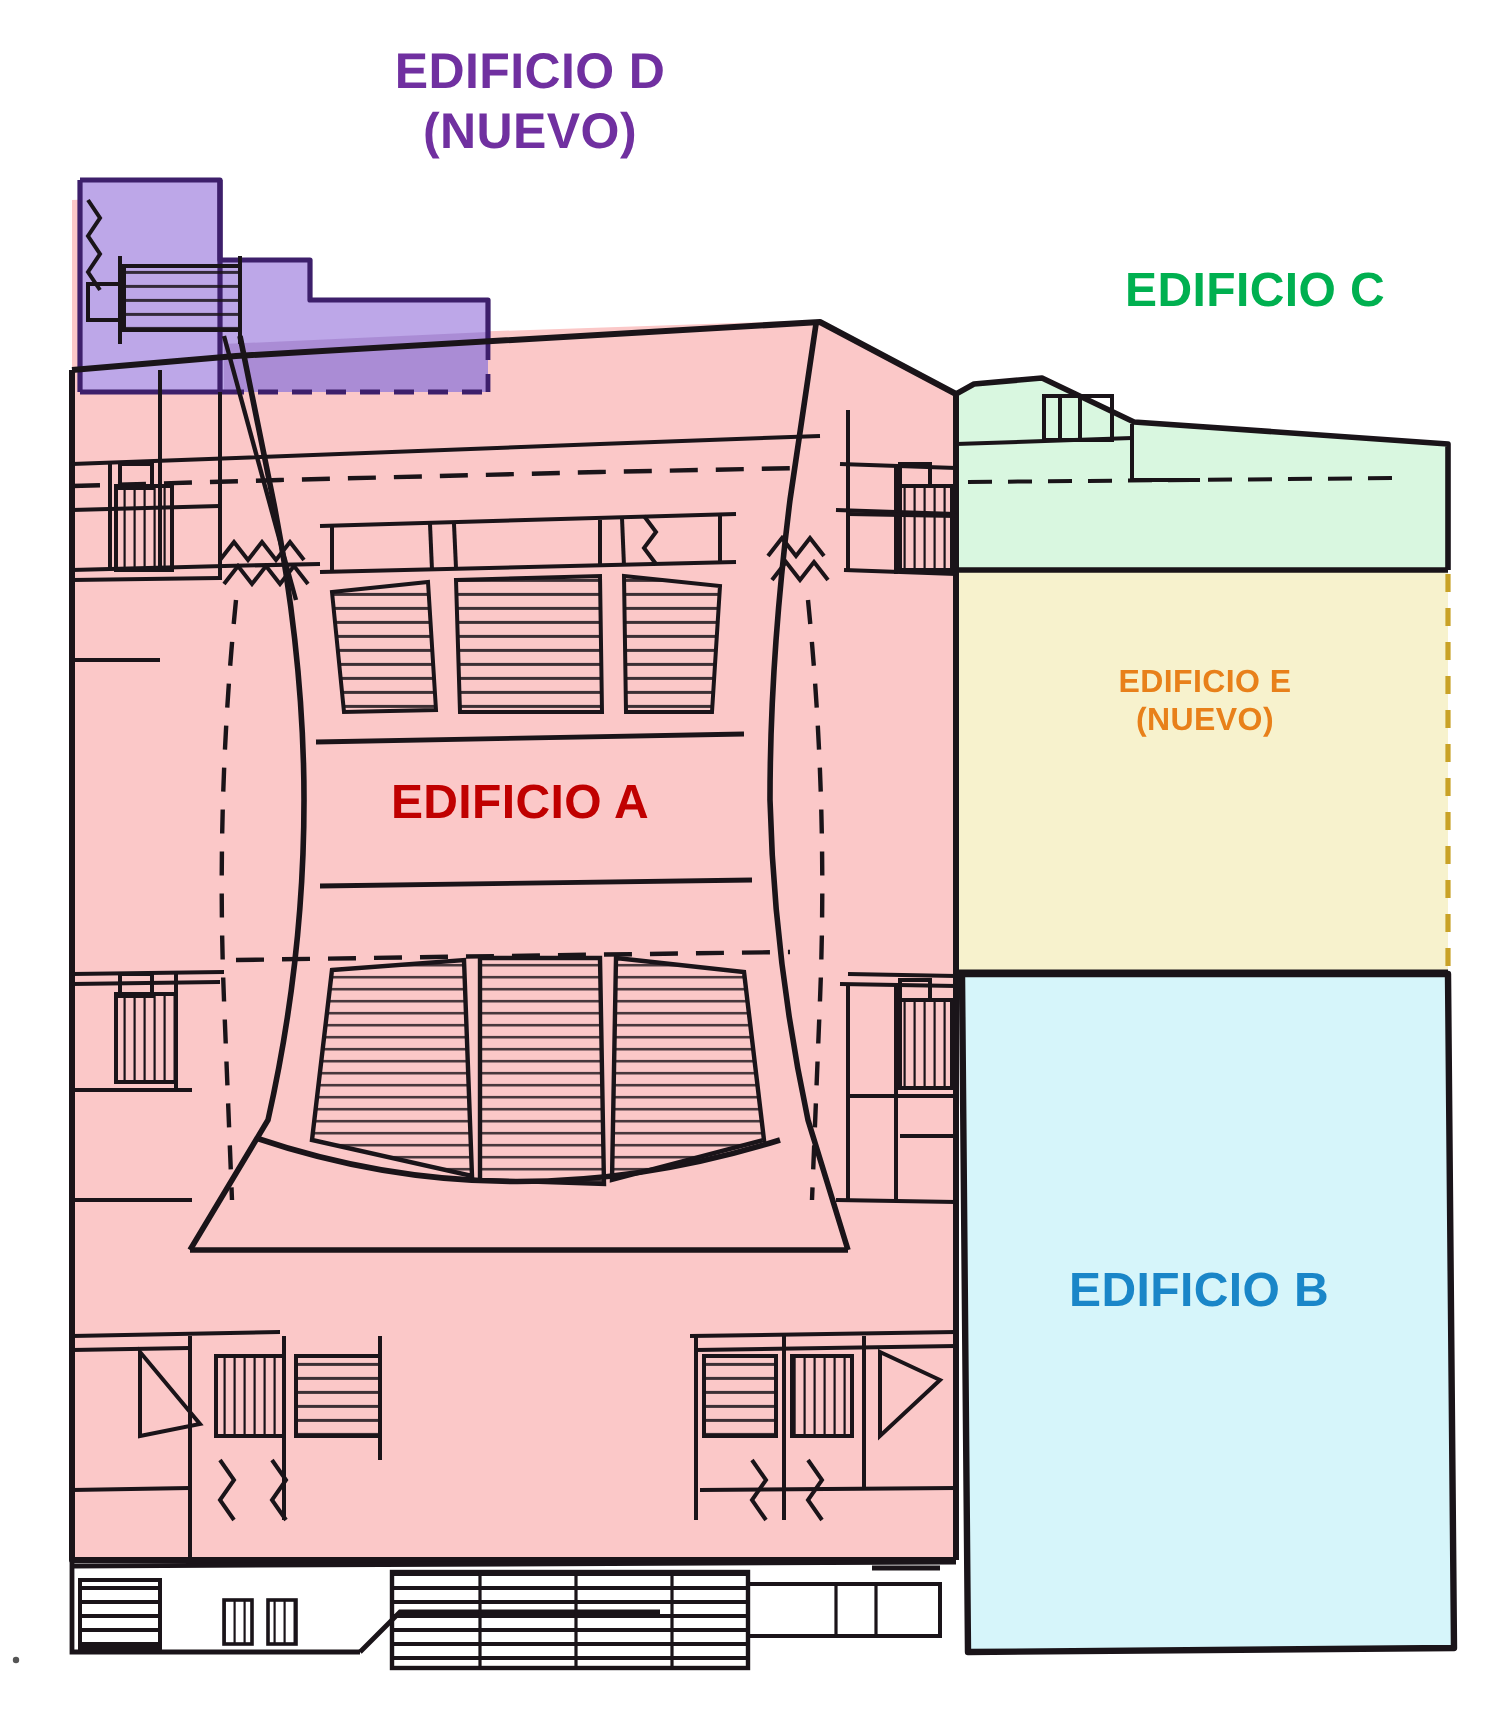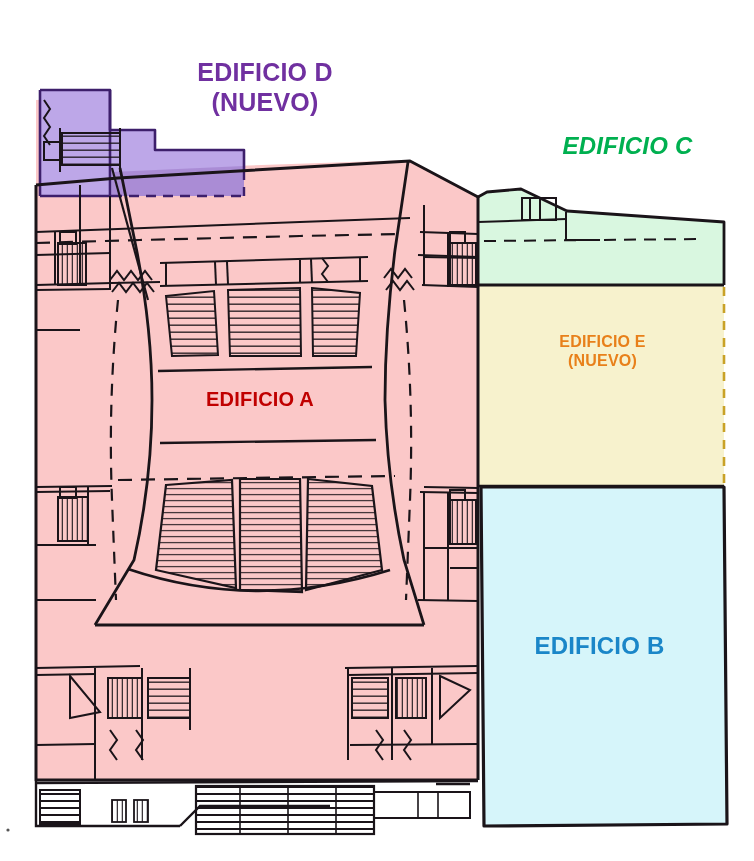--- a/index.html
+++ b/index.html
@@ -34,50 +34,48 @@
     letter-spacing: 0.2px;
     line-height: 1.18;
     text-align: center;
   }
   #label-d {
     left: 150px;
     top: 22px;
     width: 230px;
     font-size: 25px;
     color: #7030a0;
-    margin-top: 36px;
   }
   #label-c {
     left: 520px;
     top: 132px;
     width: 215px;
     font-size: 24px;
     color: #00b050;
-    font-style: italic;
   }
   #label-e {
     left: 495px;
     top: 333px;
     width: 215px;
     font-size: 16px;
     color: #e8801a;
   }
   #label-b {
     left: 492px;
     top: 632px;
     width: 215px;
     font-size: 24px;
     color: #1a86c8;
     text-align: center;
   }
   #label-a {
     left: 155px;
     top: 388px;
     width: 210px;
-    font-size: 20px;
+    font-size: 24px;
     color: #c00000;
   }
   .label-line { display: block; }
 </style>
 </head>
 <body>
 
 <div id="plan-root">
 
   <svg id="plan-svg" viewBox="0 0 754 861">

